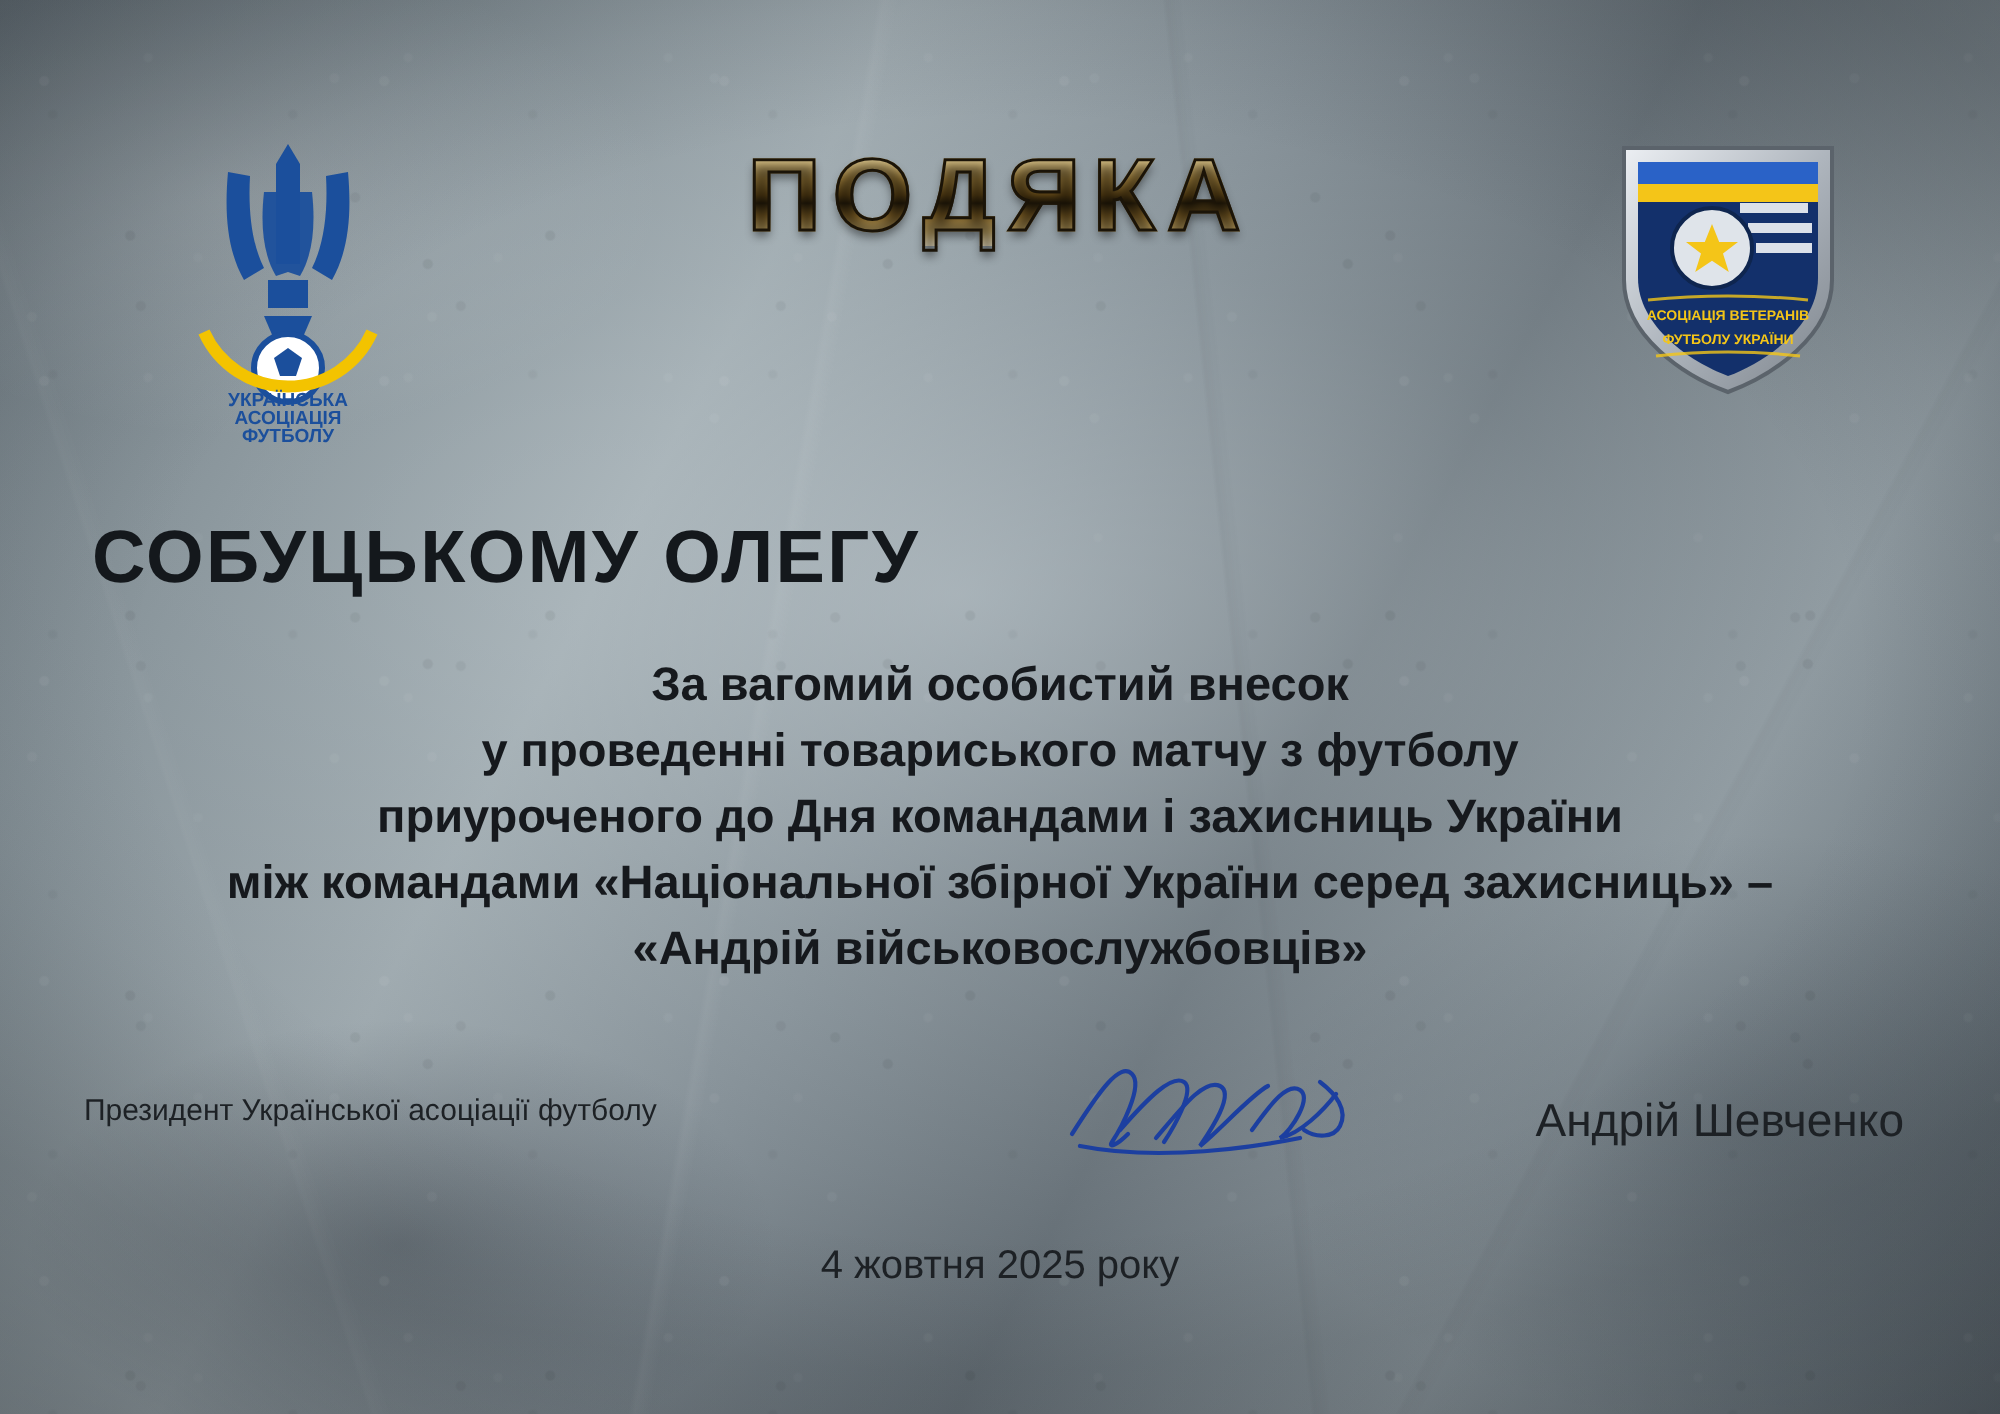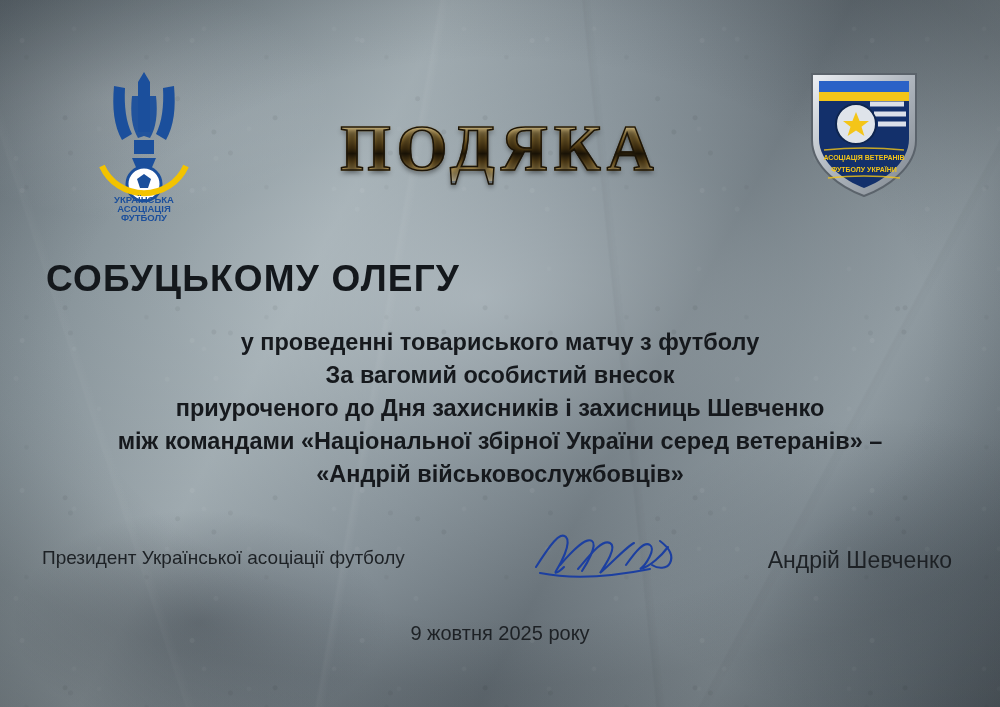--- a/index.html
+++ b/index.html
@@ -86,32 +86,31 @@
   
   .title-wrap {
     position: absolute;
     top: 72px;
     left: 0;
     width: 100%;
     text-align: center;
   }
   .title {
     display: inline-block;
-    font-family: Liberation Serif, serif;
+    font-family: Liberation Sans, sans-serif;
     font-weight: bold;
-    font-size: 65px;
+    font-size: 51px;
     letter-spacing: 6px;
     line-height: 1;
     background: linear-gradient(180deg, #fdf6e3 0%, #d9c48c 14%, #9b7c3a 34%, #5d4416 50%, #2a1f0b 58%, #7a5c24 70%, #c9ad6a 86%, #f3e7c4 100%);
     -webkit-background-clip: text;
     background-clip: text;
     color: transparent;
     -webkit-text-stroke: 1.5px #1b1408;
     text-shadow: 0 3px 5px rgba(0,0,0,0.45);
-    margin-top: 44px;
   }
 
   
   .recipient {
     position: absolute;
     top: 258px;
     left: 0;
     width: 100%;
     font-size: 37px;
     font-weight: bold;
@@ -139,21 +138,21 @@
     position: absolute;
     top: 543px;
     left: 0;
     width: 100%;
     height: 40px;
   }
   .sig-title {
     position: absolute;
     left: 42px;
     top: 4px;
-    font-size: 19px;
+    font-size: 15px;
     color: #1d2125;
   }
   .sig-name {
     position: absolute;
     right: 48px;
     top: 4px;
     font-size: 23px;
     color: #1d2125;
   }
   .sig-mark {
@@ -241,40 +240,40 @@
       </svg>
     </div>
 
     <div class="title-wrap">
       <span class="title">ПОДЯКА</span>
     </div>
 
     <div class="recipient">СОБУЦЬКОМУ ОЛЕГУ</div>
 
     <div class="body-text">
+      <span class="line">За вагомий особистий внесок</span>
       <span class="line">у проведенні товариського матчу з футболу</span>
-      <span class="line">За вагомий особистий внесок</span>
-      <span class="line">приуроченого до Дня захисників і захисниць Шевченко</span>
-      <span class="line">між командами «Національної збірної України серед ветеранів» –</span>
+      <span class="line">приуроченого до Дня командами і захисниць України</span>
+      <span class="line">між командами «Національної збірної України серед захисниць» –</span>
       <span class="line">«Андрій військовослужбовців»</span>
     </div>
 
     <div class="sig-row">
       <div class="sig-title">Президент Української асоціації футболу</div>
       <div class="sig-mark">
         <svg viewBox="0 0 160 70" width="160" height="70" aria-hidden="true">
           <g fill="none" stroke="#1c3fa0" stroke-width="2.1" stroke-linecap="round">
             <path d="M6 46 C20 24 30 10 36 16 C42 22 30 44 26 50 C24 53 28 52 34 46"></path>
             <path d="M30 44 C44 28 56 16 62 20 C68 24 56 44 52 50"></path>
             <path d="M48 48 C60 34 72 18 80 22 C88 26 74 46 70 52 C80 44 96 26 104 22"></path>
             <path d="M96 44 C106 30 114 20 120 24 C126 28 116 44 110 48 C120 46 132 34 138 26"></path>
             <path d="M130 20 C138 26 144 34 140 42 C137 48 128 48 122 44"></path>
             <path d="M10 52 C40 58 80 56 120 48"></path>
           </g>
         </svg>
       </div>
       <div class="sig-name">Андрій Шевченко</div>
     </div>
 
-    <div class="date">9 жовтня 2025 року</div>
+    <div class="date">4 жовтня 2025 року</div>
 
   </div>
 </div>
 
 </body></html>

